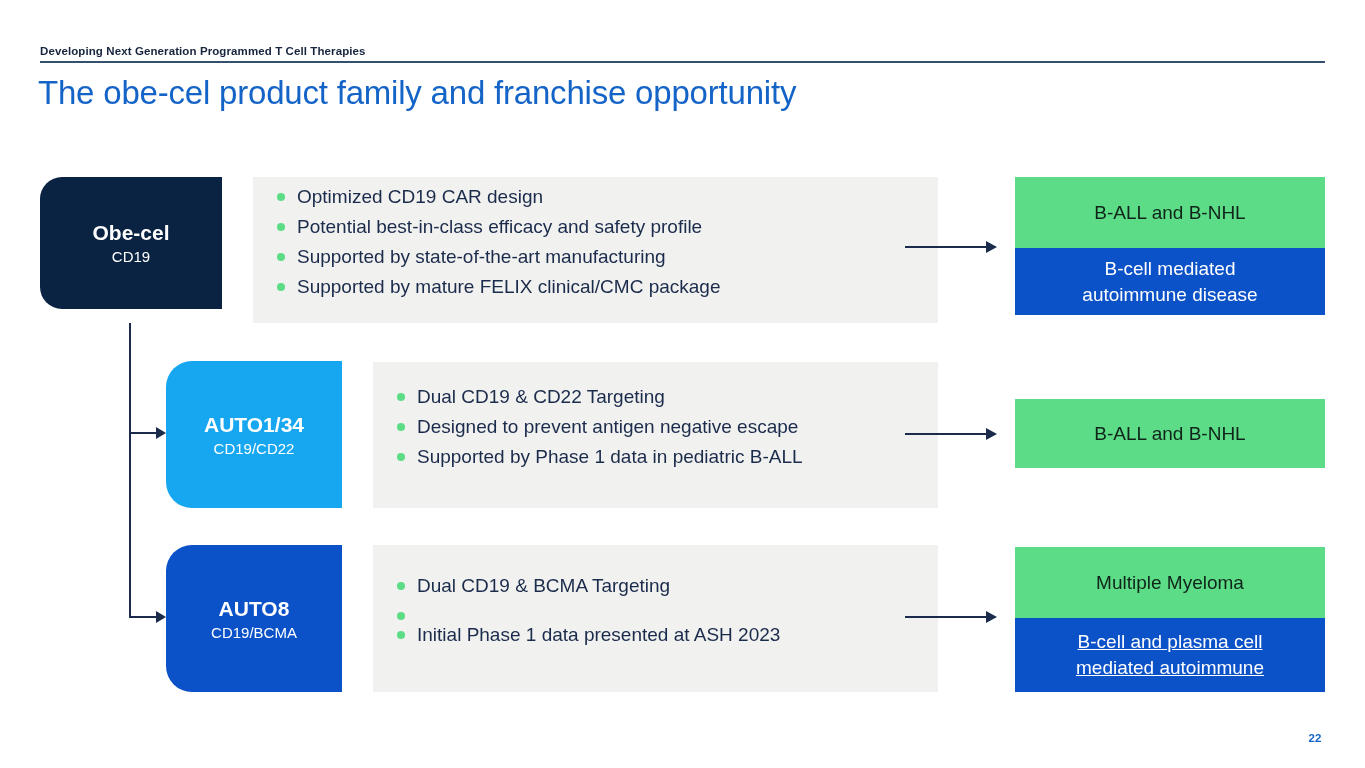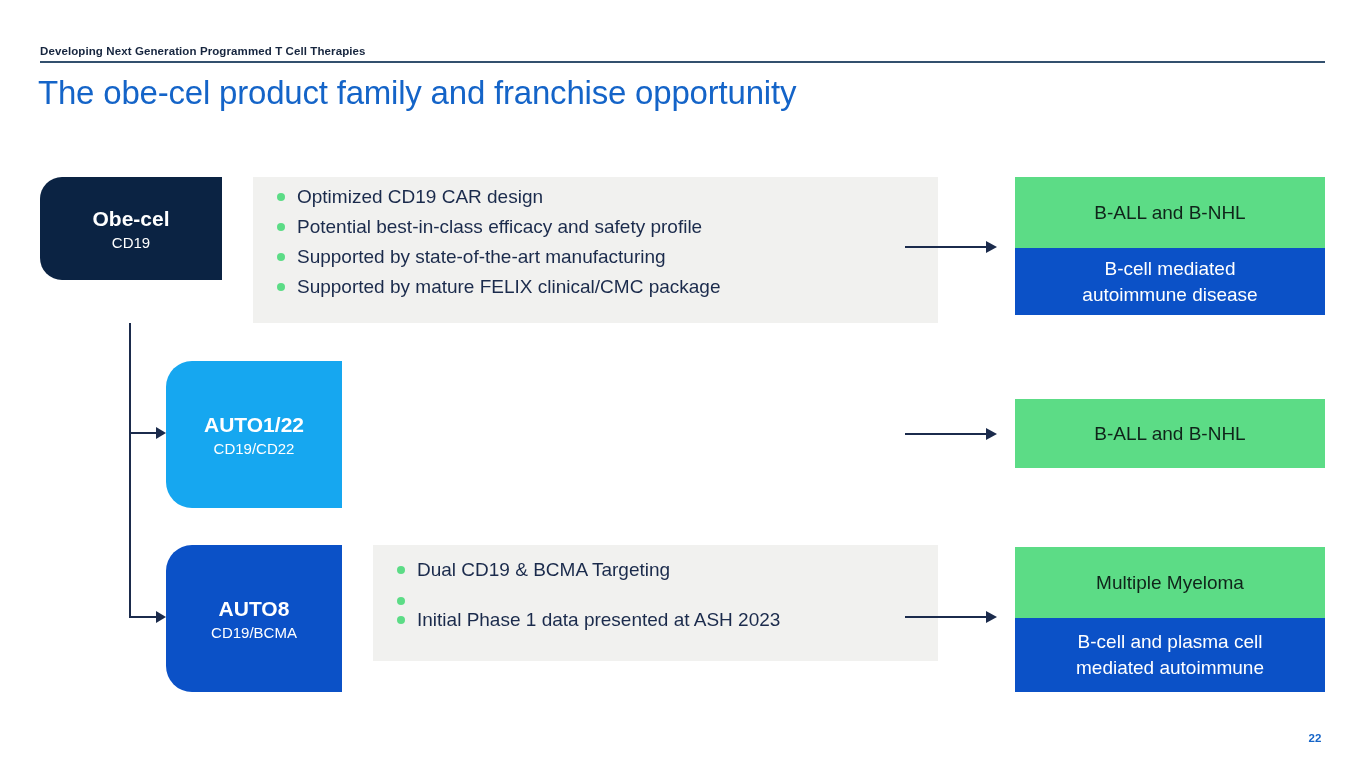--- a/index.html
+++ b/index.html
@@ -108,21 +108,21 @@
   <div class="vline"></div>
   <div class="branch" style="top:426px;">
     <div class="line"></div>
     <div class="head"></div>
   </div>
   <div class="branch" style="top:610px;">
     <div class="line"></div>
     <div class="head"></div>
   </div>
 
-  <div class="pbox navy" style="left:40px; top:177px; width:182px; height:103px;">
+  <div class="pbox navy" style="left:40px; top:177px; width:182px; height:132px;">
     <div class="pname">Obe-cel</div>
     <div class="ptarget">CD19</div>
   </div>
   <div class="panel" style="left:222px; top:177px; width:685px; height:146px;">
     <ul>
       <li>
           <span class="dot"></span>
           <span>Optimized CD19 CAR design</span>
         </li>
       <li>
@@ -145,36 +145,52 @@
   </div>
   <div class="ind green" style="top:177px; height:71px;">
     <span>B-ALL and B-NHL</span>
   </div>
   <div class="ind blue" style="top:248px; height:67px;">
     <span>B-cell mediated</span>
     <span>autoimmune disease</span>
   </div>
 
   <div class="pbox sky" style="left:166px; top:361px; width:176px; height:147px;">
-    <div class="pname">AUTO1/22</div>
+    <div class="pname">AUTO1/34</div>
     <div class="ptarget">CD19/CD22</div>
+  </div>
+  <div class="panel" style="left:342px; top:362px; width:565px; height:146px;">
+    <ul>
+      <li>
+          <span class="dot"></span>
+          <span>Dual CD19 &amp; CD22 Targeting</span>
+        </li>
+      <li>
+          <span class="dot"></span>
+          <span>Designed to prevent antigen negative escape</span>
+        </li>
+      <li>
+          <span class="dot"></span>
+          <span>Supported by Phase 1 data in pediatric B-ALL</span>
+        </li>
+    </ul>
   </div>
   <div class="harrow" style="top:427px;">
     <div class="line"></div>
     <div class="head"></div>
   </div>
   <div class="ind green" style="top:399px; height:69px;">
     <span>B-ALL and B-NHL</span>
   </div>
 
   <div class="pbox blue" style="left:166px; top:545px; width:176px; height:147px;">
     <div class="pname">AUTO8</div>
     <div class="ptarget">CD19/BCMA</div>
   </div>
-  <div class="panel" style="left:342px; top:545px; width:565px; height:116px;">
+  <div class="panel" style="left:342px; top:545px; width:565px; height:147px;">
     <ul>
       <li>
           <span class="dot"></span>
           <span>Dual CD19 &amp; BCMA Targeting</span>
         </li>
       <li>
           <span class="dot"></span>
         </li>
       <li>
           <span class="dot"></span>
@@ -182,20 +198,20 @@
         </li>
     </ul>
   </div>
   <div class="harrow" style="top:610px;">
     <div class="line"></div>
     <div class="head"></div>
   </div>
   <div class="ind green" style="top:547px; height:71px;">
     <span>Multiple Myeloma</span>
   </div>
-  <div class="ind blue" style="top:618px; height:74px;">
+  <div class="ind blue" style="top:618px; height:74px;text-decoration:underline;">
     <span>B-cell and plasma cell</span>
     <span>mediated autoimmune</span>
   </div>
 
   <div class="page-number">22</div>
 
 </div>
 
 </body></html>

